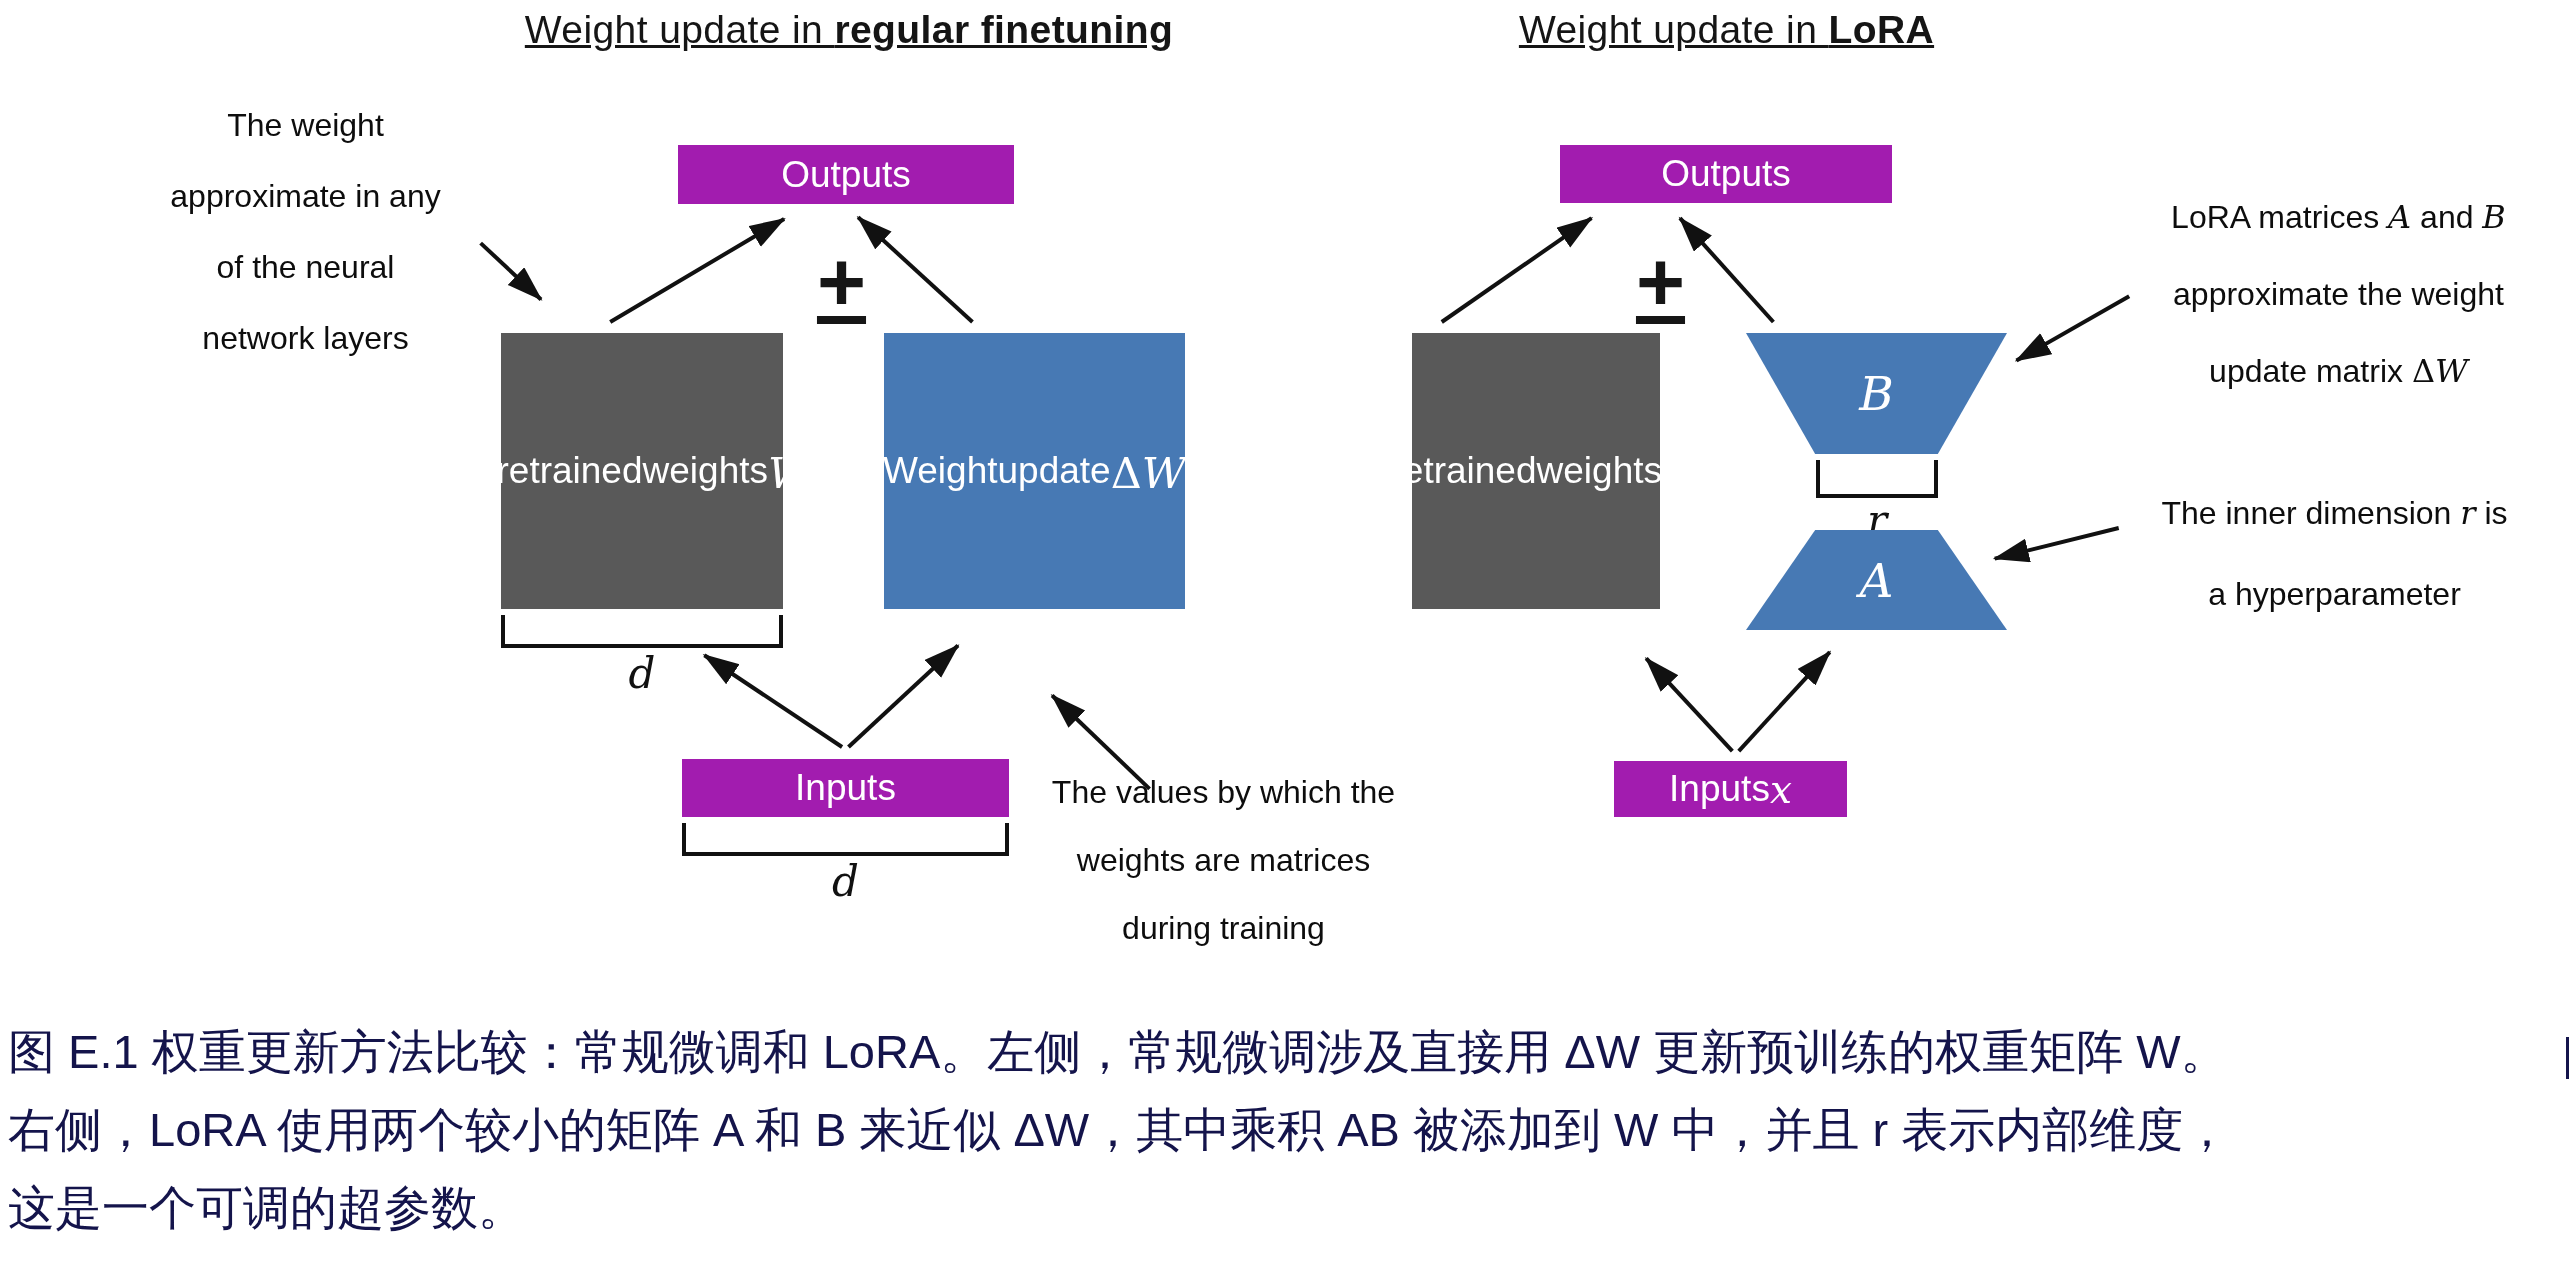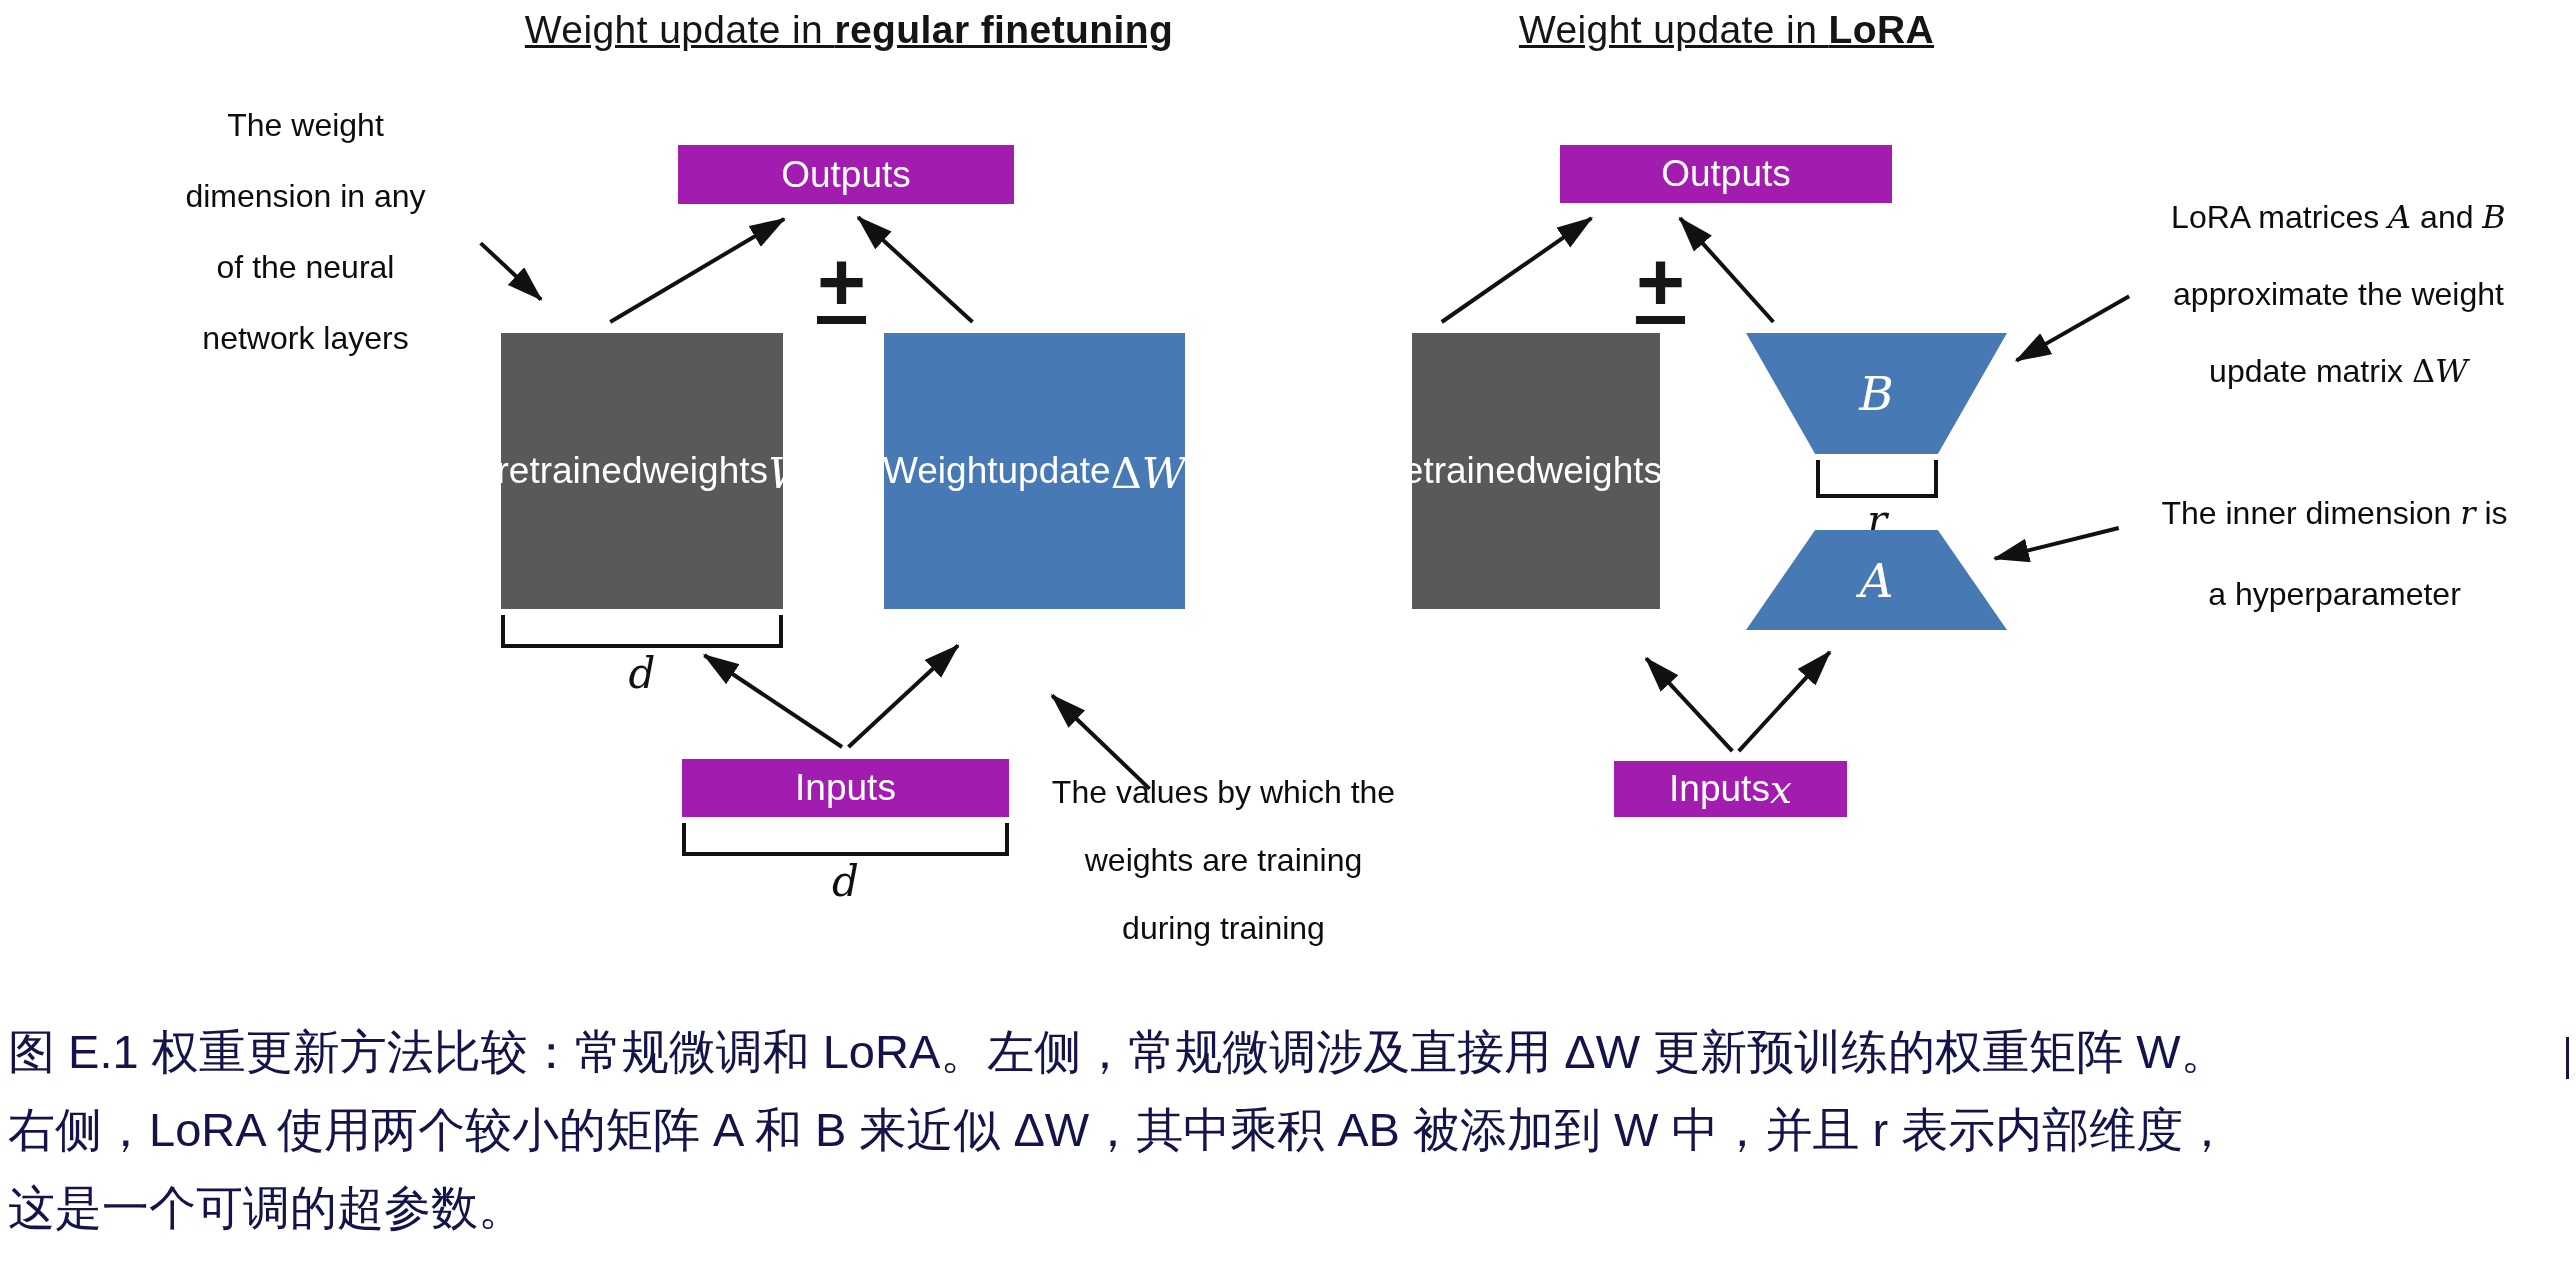--- a/index.html
+++ b/index.html
@@ -50,21 +50,21 @@
     <line x1="2160" y1="933" x2="2273" y2="810" marker-end="url(#ah)"></line>
   </g>
 </svg>
 
 <div class="abs title center" style="left:370px;top:8px;width:958px;">
   <span>Weight update in </span><b>regular finetuning</b>
 </div>
 
 <div class="abs annot" style="left:76px;top:90px;width:459px;line-height:71px;">
   <div>The weight</div>
-  <div>dimension in any</div>
+  <div>approximate in any</div>
   <div>of the neural</div>
   <div>network layers</div>
 </div>
 
 <div class="abs black-box" style="left:678px;top:145px;width:336px;height:59px;">
   <span>Outputs</span>
 </div>
 
 <div class="abs plus center" style="left:797px;top:240px;width:89px;">
   <span>+</span>
@@ -86,21 +86,21 @@
 <div class="abs dlabel serif-it" style="left:501px;top:649px;width:282px;">d</div>
 
 <div class="abs black-box" style="left:682px;top:759px;width:327px;height:58px;">
   <span>Inputs</span>
 </div>
 <div class="abs bracket" style="left:682px;top:823px;width:319px;height:29px;"></div>
 <div class="abs dlabel serif-it" style="left:682px;top:857px;width:327px;">d</div>
 
 <div class="abs annot" style="left:970px;top:758px;width:507px;line-height:68px;">
   <div>The values by which the</div>
-  <div>weights are training</div>
+  <div>weights are matrices</div>
   <div>during training</div>
 </div>
 
 <div class="abs title center" style="left:1364px;top:8px;width:725px;">
   <span>Weight update in </span><b>LoRA</b>
 </div>
 
 <div class="abs black-box" style="left:1560px;top:145px;width:332px;height:58px;">
   <span>Outputs</span>
 </div>

